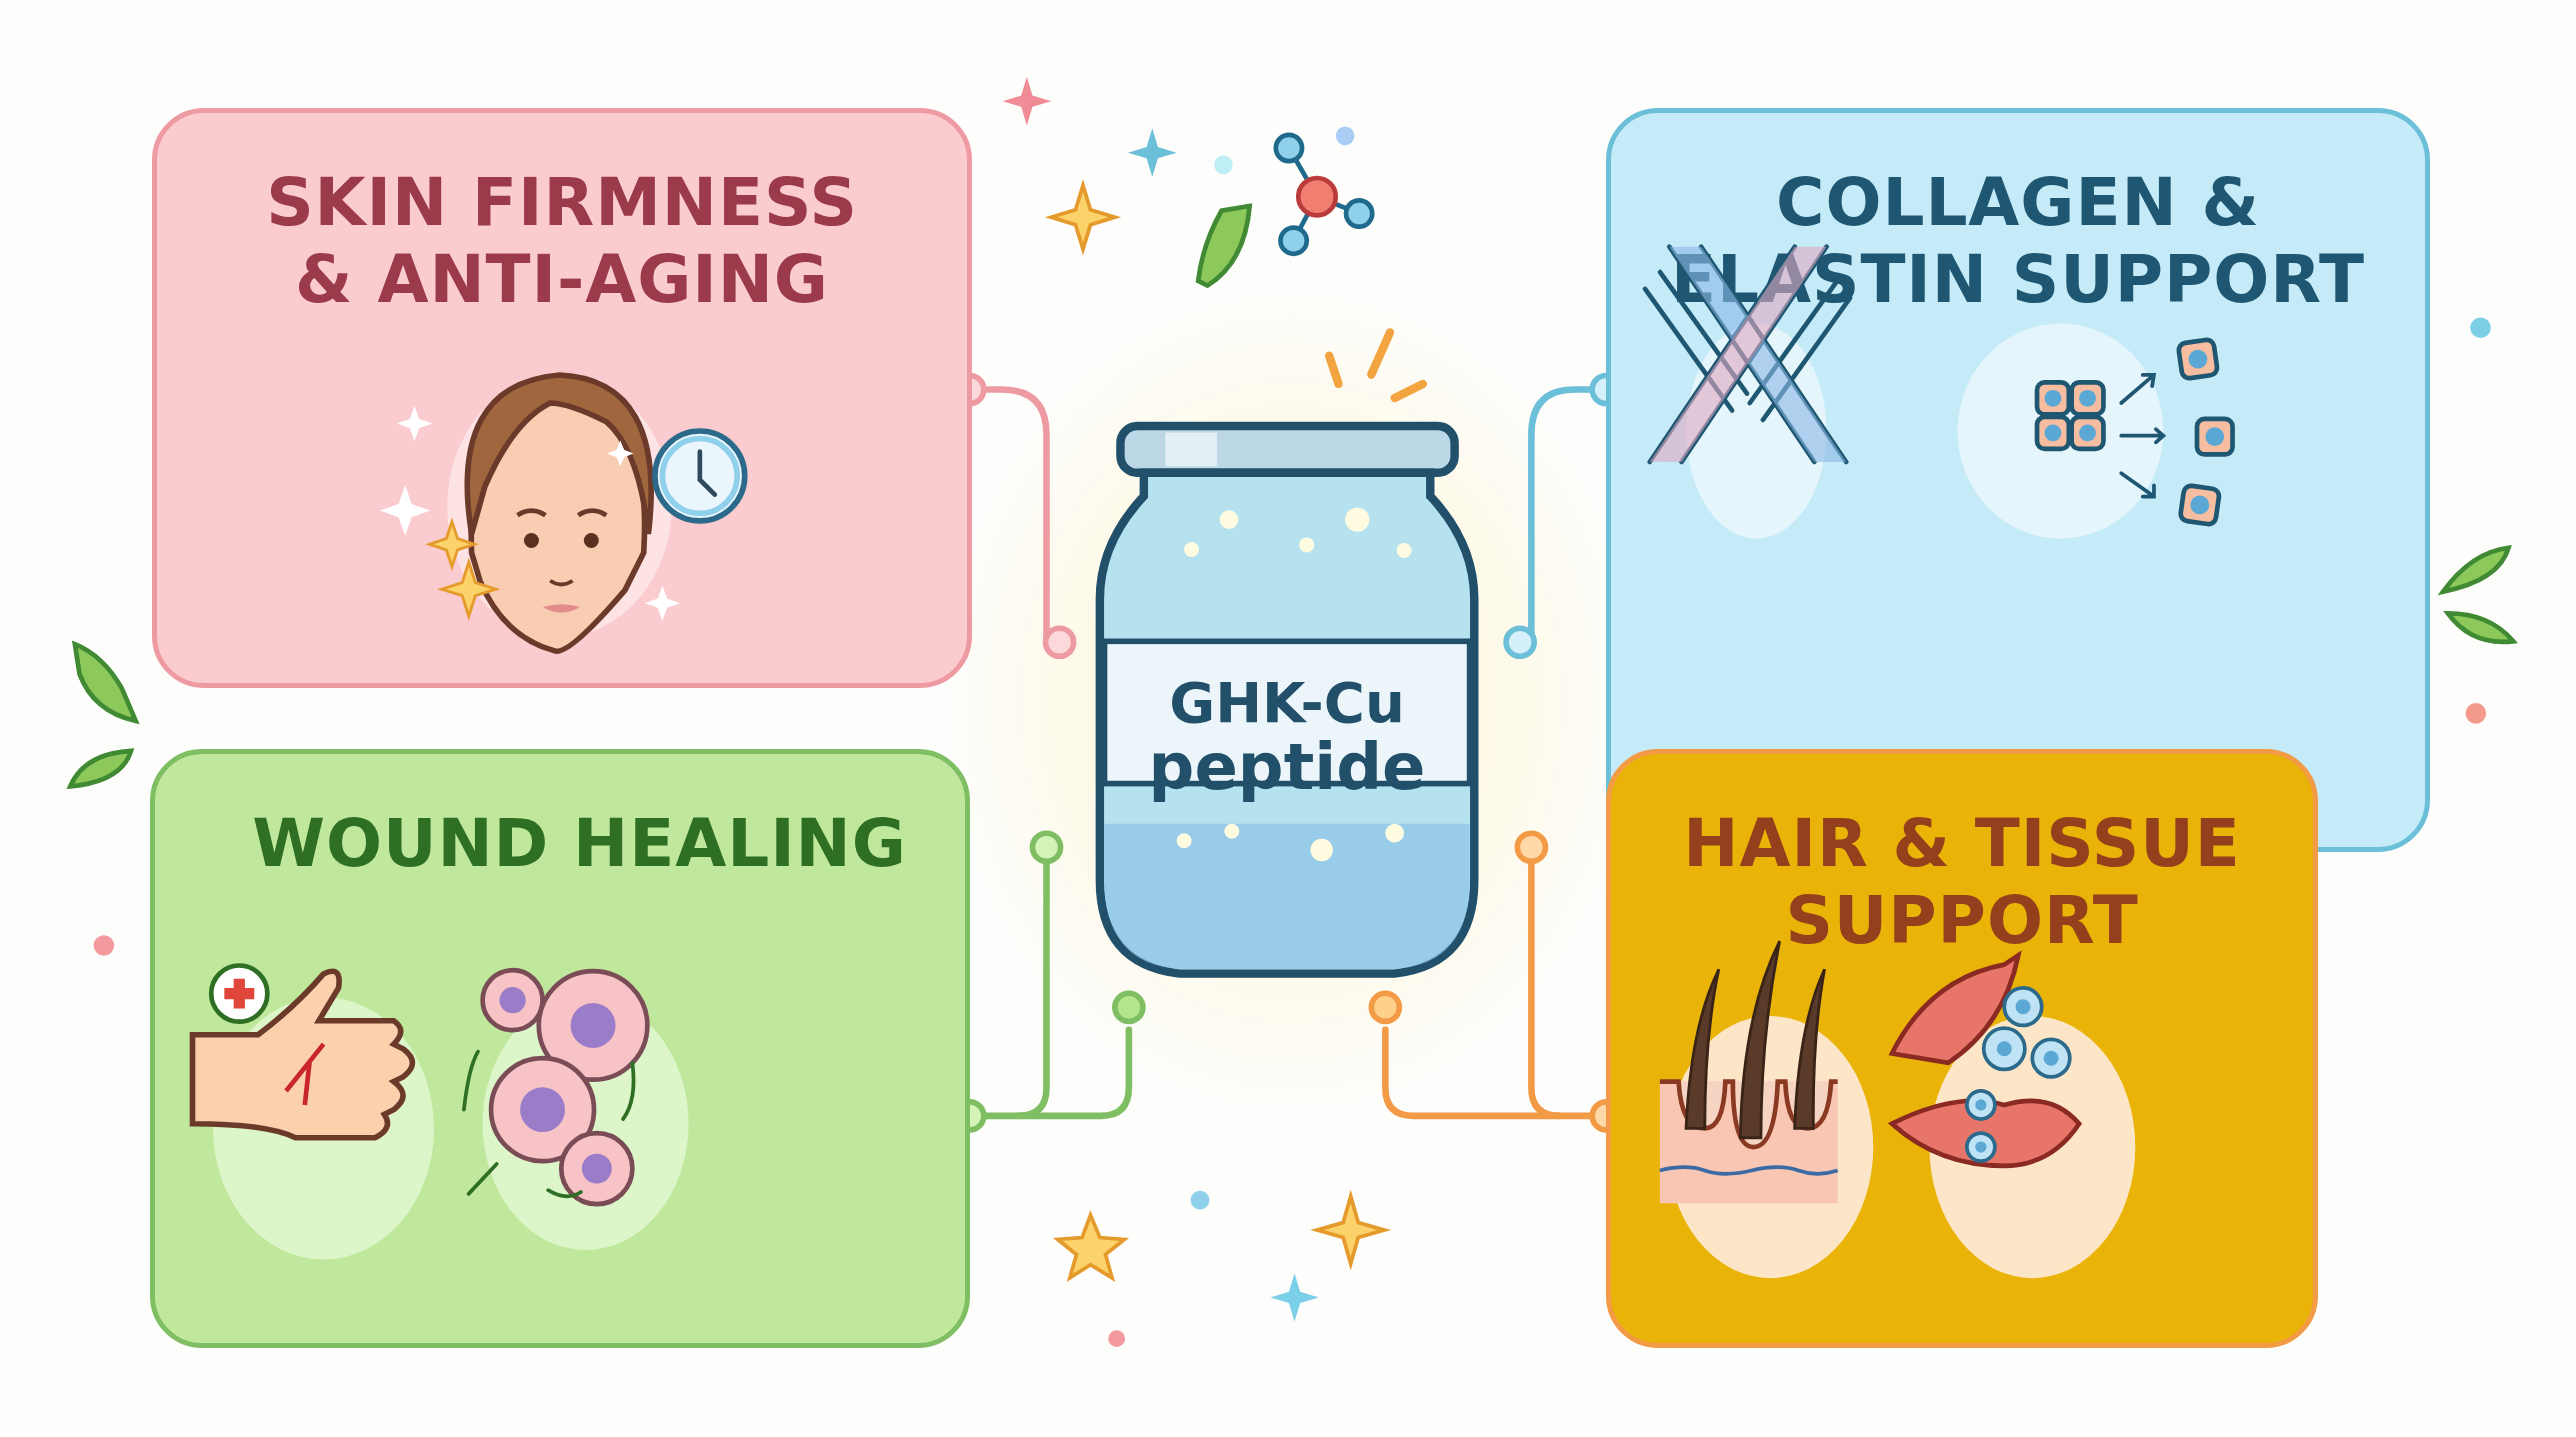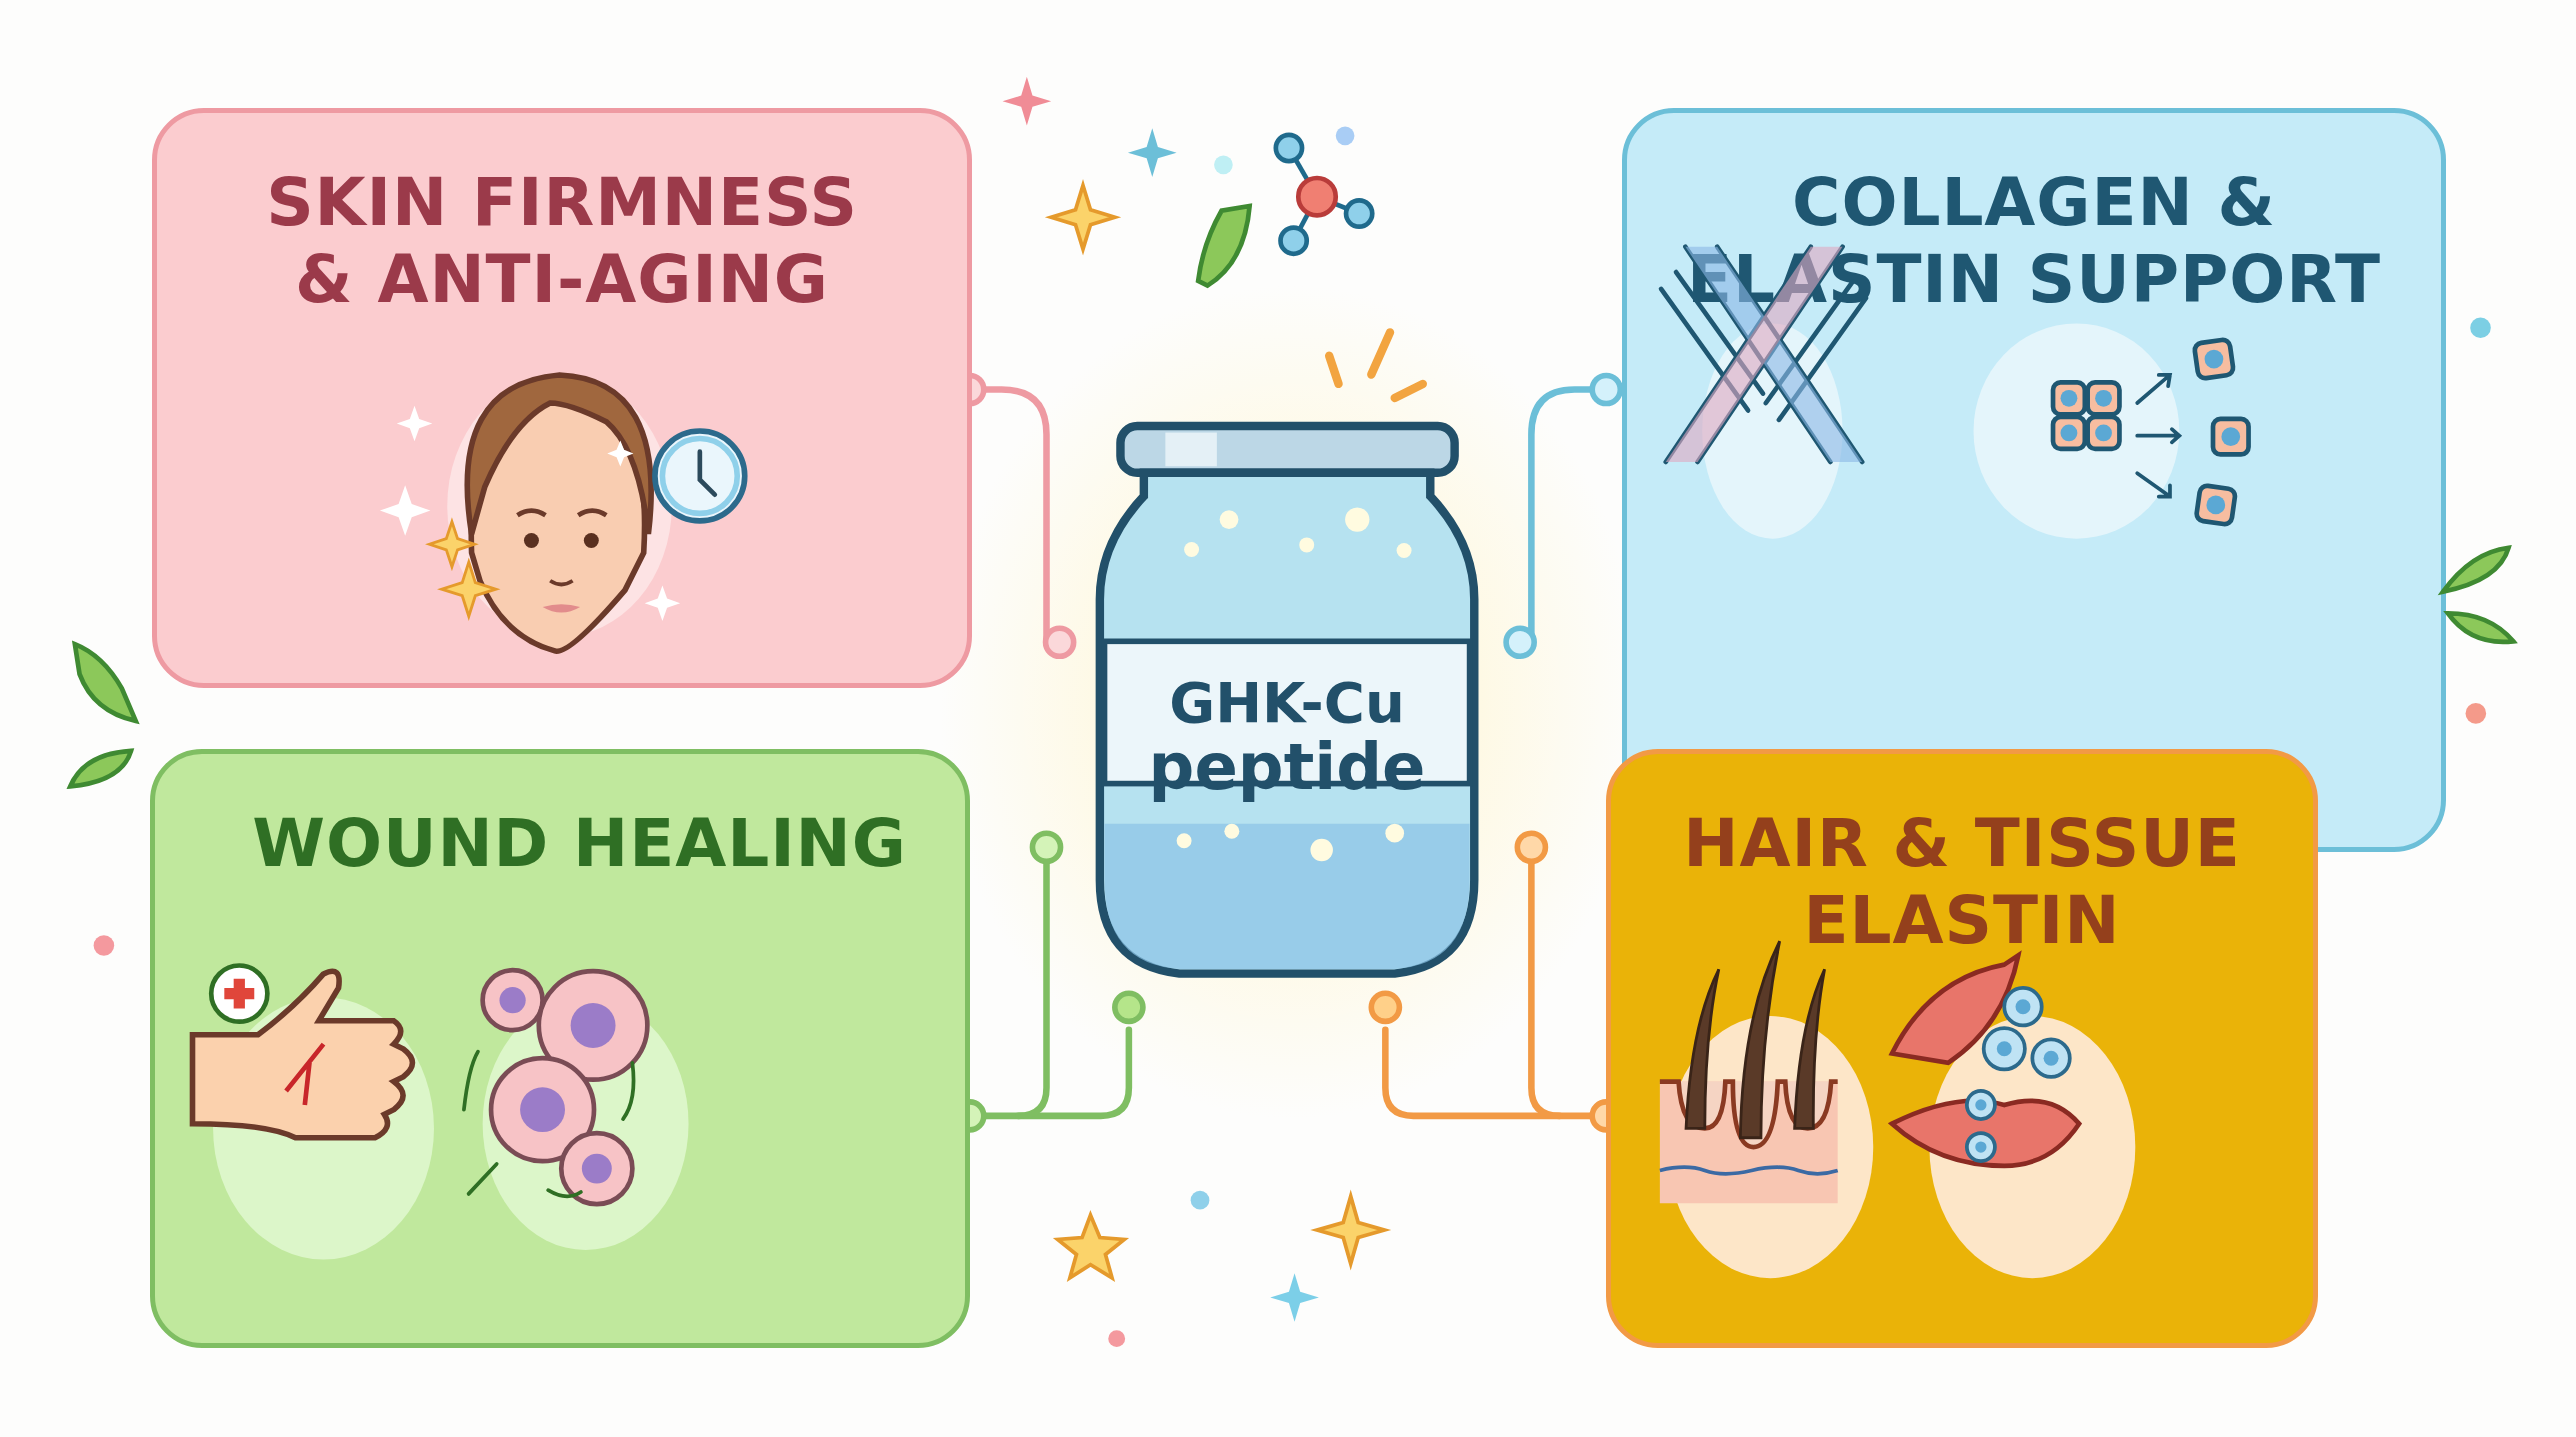--- a/index.html
+++ b/index.html
@@ -6,21 +6,21 @@
   body { width:2576px; height:1438px; position:relative; overflow:hidden; background:#fdfdfc;
          font-family:"DejaVu Sans", "Liberation Sans", sans-serif; }
   .glow { position:absolute; left:936px; top:281px; width:711px; height:842px;
           background:radial-gradient(ellipse at center, rgba(255,238,170,0.75) 0%, rgba(255,245,205,0.45) 40%, rgba(255,255,255,0) 70%); }
   .card { position:absolute; border-radius:52px; box-sizing:border-box; border:5.6px solid;padding-left:13px; }
   .card-title { position:absolute; left:0; right:0; text-align:center; font-weight:bold; font-size:66px;
                 line-height:77px; letter-spacing:0.9px; }
   .card-title span { display:block; }
   #card-skin { left:152px; top:108px; width:820px; height:580px; background:#fbcccf; border-color:#ee9aa2; }
   #card-skin .card-title { top:51px; color:#9b3a4a; }
-  #card-collagen { left:1606px; top:108px; width:824px; height:744px; background:#c5ebf8; border-color:#6cbfd8;margin-left:16px; }
+  #card-collagen { left:1606px; top:108px; width:824px; height:744px; background:#c5ebf8; border-color:#6cbfd8; }
   #card-collagen .card-title { top:51px; color:#1f5772; }
   #card-wound { left:150px; top:749px; width:820px; height:599px; background:#c0e89d; border-color:#7fbe62; }
   #card-wound .card-title { top:51px; color:#2f6f24;margin-left:39px; }
   #card-hair { left:1606px; top:749px; width:712px; height:599px; background:#eab308; border-color:#f29a45; }
   #card-hair .card-title { top:51px; color:#94401c; }
   svg.abs { position:absolute; left:0; top:0; }
   .jar-label { position:absolute; left:1100px; top:666px; width:374px; text-align:center; color:#22506a; font-weight:bold; }
   .jar-label .l1 { font-size:56px; line-height:73px; display:block; }
   .jar-label .l2 { font-size:64px; line-height:56px; display:block; }
 </style>
@@ -158,21 +158,21 @@
         <path d="M420 466 Q440 478 455 468"></path>
       <path d="M335 470 L365 438"></path>
         <path d="M510 330 Q515 370 500 390"></path>
     </g>
   </svg>
 </div>
 
 <div class="card" id="card-hair">
   <div class="card-title">
     <span>HAIR &amp; TISSUE</span>
-    <span>ELASTIN</span>
+    <span>SUPPORT</span>
   </div>
   <svg class="abs" width="824" height="599" viewBox="0 0 880 640">
     <ellipse cx="170" cy="420" rx="110" ry="140" fill="#fde6c8"></ellipse>
     <rect x="52" y="350" width="190" height="130" fill="#f8c6b2"></rect>
     <path d="M52 350 H72 Q75 400 100 400 Q120 400 122 350 H130 Q130 420 152 420 Q175 420 178 350 H186 Q188 400 210 400 Q232 400 235 350 H242" stroke="#8a3a22" stroke-width="5" fill="#f5d4c3"></path>
     <path d="M52 445 Q80 438 100 445 T150 445 T200 445 T242 445" stroke="#3b6aa4" stroke-width="4" fill="none"></path>
     <path d="M80 400 Q85 290 115 230 Q100 300 100 400 Z" fill="#5a3a28" stroke="#3a2418" stroke-width="3"></path>
     <path d="M138 410 Q140 280 180 200 Q160 300 160 410 Z" fill="#5a3a28" stroke="#3a2418" stroke-width="3"></path>
     <path d="M196 400 Q200 290 228 230 Q215 300 216 400 Z" fill="#5a3a28" stroke="#3a2418" stroke-width="3"></path>
   </svg>

